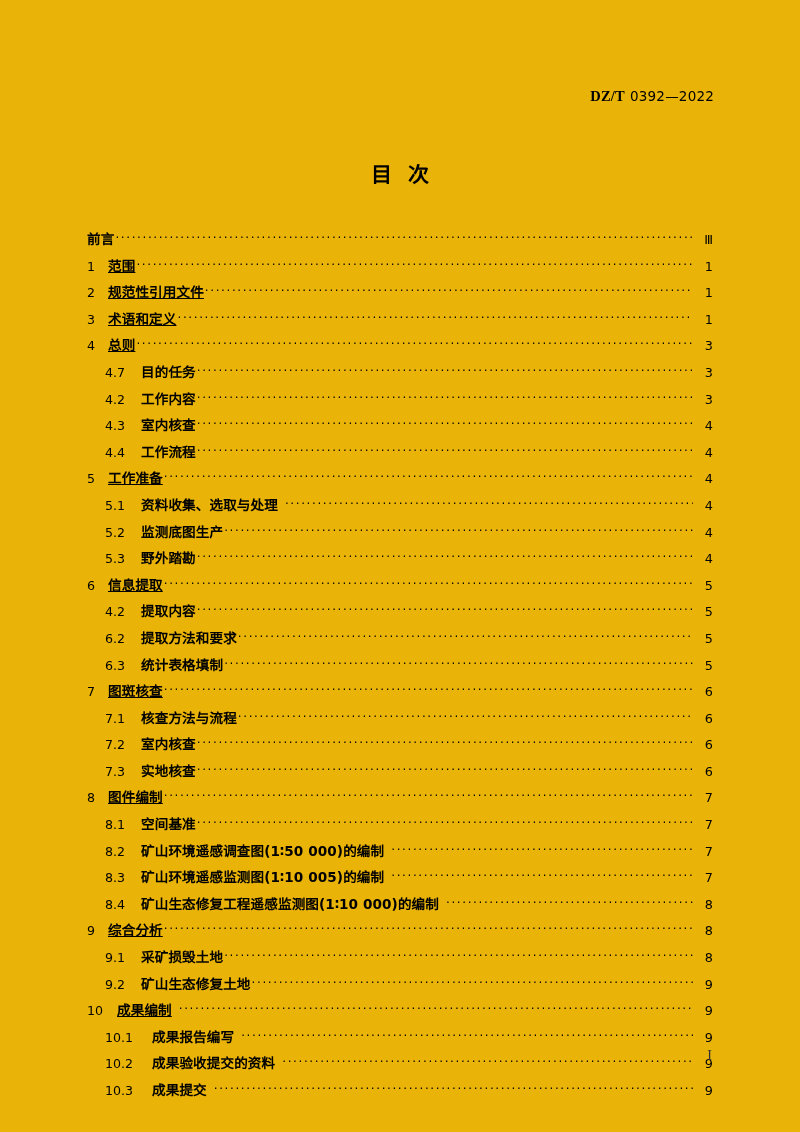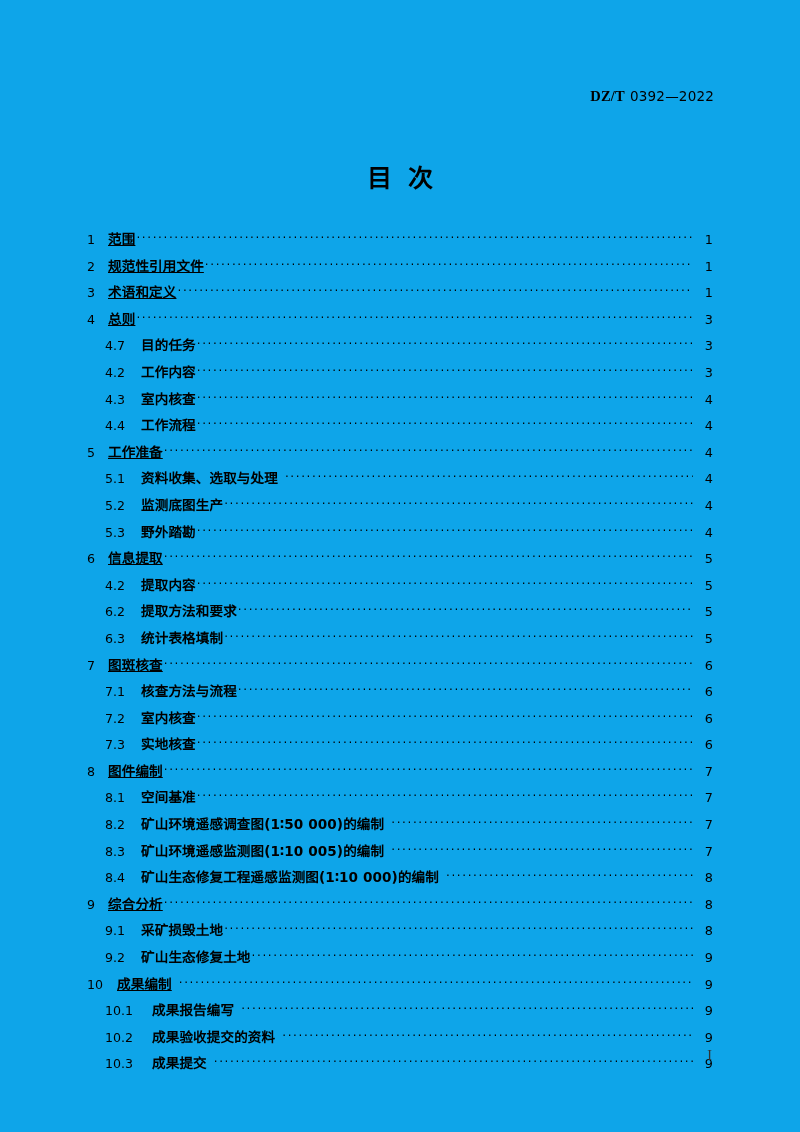--- a/index.html
+++ b/index.html
@@ -15,21 +15,21 @@
     font-family: "Liberation Serif", "DejaVu Serif", serif;
     color: #000000;
     overflow: hidden;
   }
 
   .page {
     position: absolute;
     inset: 0;
     width: 800px;
     height: 1132px;
-    background: #0ea5e9;
+    background: #eab308;
   }
 
   
   .doc-header {
     position: absolute;
     top: 88px;
     right: 86px;
     font-size: 14.5px;
     letter-spacing: 0.2px;
     white-space: nowrap;
@@ -44,21 +44,21 @@
     margin-left: 5px;
   }
 
   
   .page-title {
     position: absolute;
     top: 158px;
     left: 0;
     width: 800px;
     text-align: center;
-    font-size: 25px;
+    font-size: 21px;
     font-weight: bold;
     letter-spacing: 16px;
     text-indent: 16px;
     font-family: Liberation Serif, serif;
   }
 
   
   .toc {
     position: absolute;
     top: 228px;
@@ -145,20 +145,25 @@
 
 <div class="page">
 
   <div class="doc-header">
     <span class="std-prefix">DZ/T</span><span class="std-number">0392—2022</span>
   </div>
 
   <div class="page-title">目次</div>
 
   <div class="toc" id="toc-list">
+      <div class="toc-entry lvl-front">
+        <span class="toc-label">前言</span>
+        <span class="toc-leader"></span>
+        <span class="toc-page">Ⅲ</span>
+      </div>
       <div class="toc-entry lvl-0">
         <span class="toc-num">1</span>
         <span class="toc-label">范围</span>
         <span class="toc-leader"></span>
         <span class="toc-page">1</span>
       </div>
       <div class="toc-entry lvl-0">
         <span class="toc-num">2</span>
         <span class="toc-label">规范性引用文件</span>
         <span class="toc-leader"></span>

